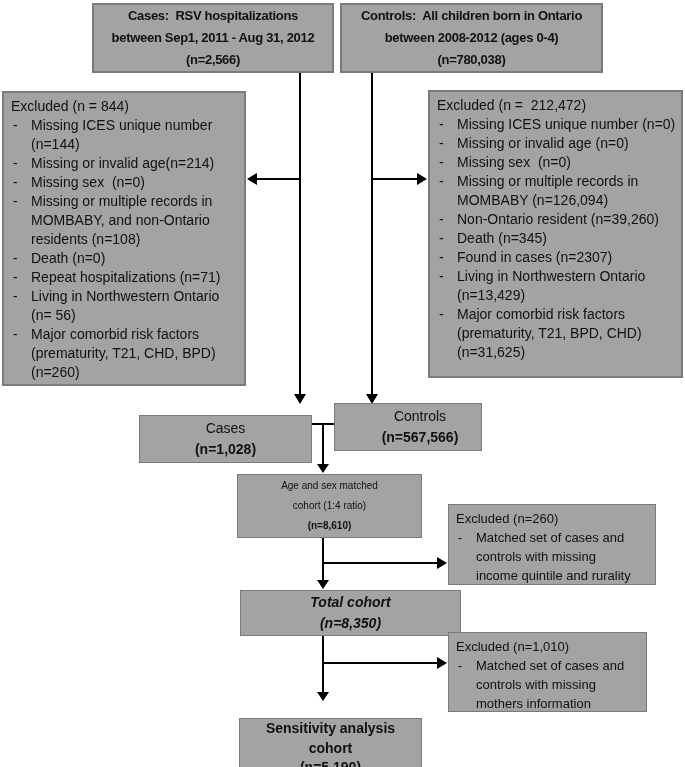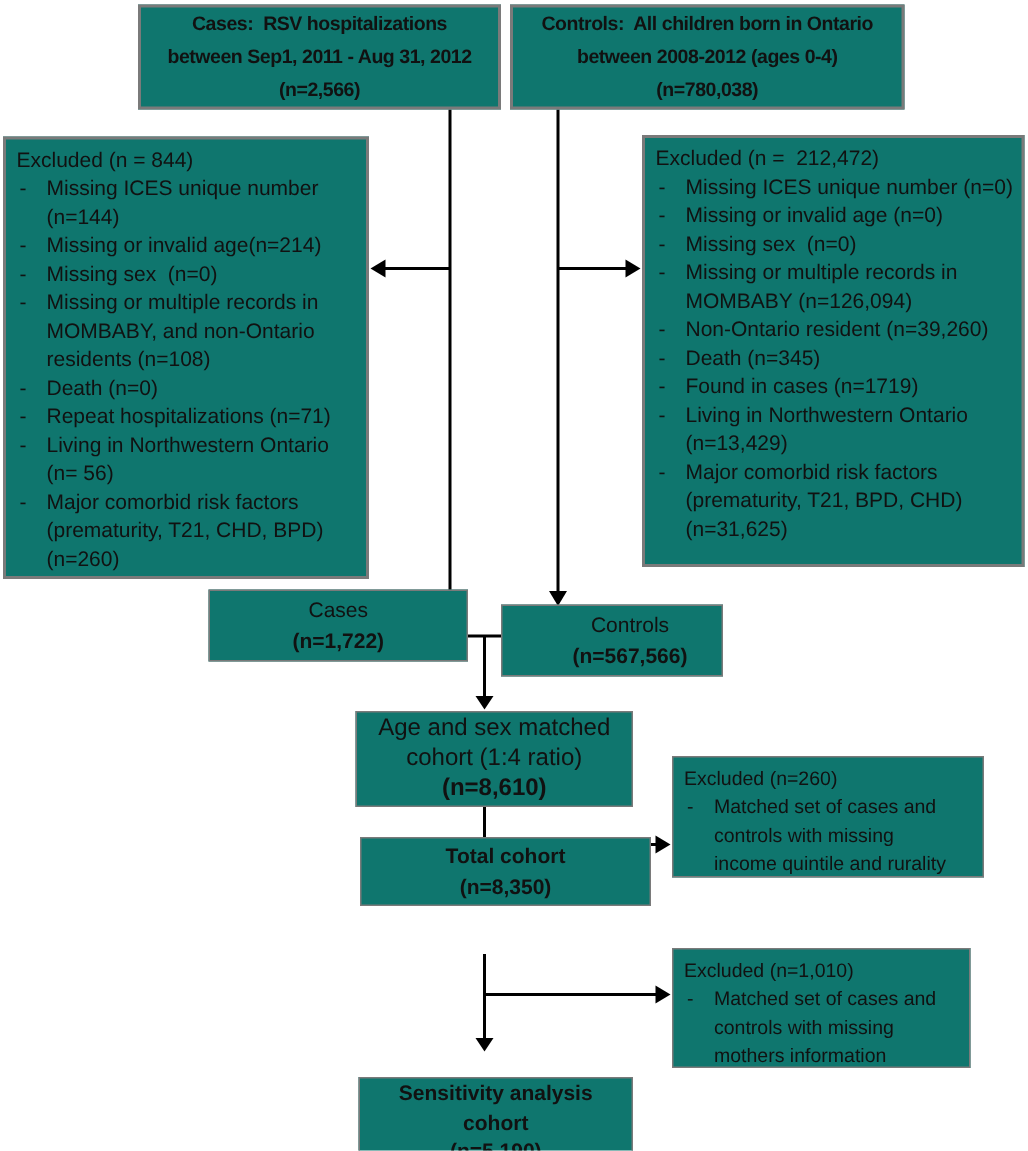--- a/index.html
+++ b/index.html
@@ -18,21 +18,21 @@
   .connectors {
     position: absolute;
     left: 0; top: 0;
     width: 685px; height: 767px;
   }
   .cline { stroke: var(--arrow, #000000); stroke-width: 2; }
   .ahead { fill: var(--arrow, #000000); }
 
   .box {
     position: absolute;
-    background: #0f766e;
+    background: #a3a3a3;
     border: 2px solid var(--box-border, #7a7a7a);
     box-sizing: border-box;
   }
   .thin { border-width: 1.5px; }
   .center {
     display: flex;
     flex-direction: column;
     align-items: center;
     justify-content: center;
     text-align: center;
@@ -57,21 +57,21 @@
   .dash { flex: 0 0 18px; padding-left: 3px; }
   .txt { white-space: pre; }
 
   .excl-small {
     font-size: 13px;
     line-height: 19px;
     padding: 4px 3px 4px 6px;
   }
 
   .mid  { font-size: 14px; line-height: 21px; }
-  .mid3 { font-size: 16px; line-height: 20px; }
+  .mid3 { font-size: 10px; line-height: 20px; }
   .mid3s{ font-size: 14px; line-height: 19.5px; }
 </style>
 </head>
 <body>
 
 <div class="canvas">
 
   <svg class="connectors" viewBox="0 0 685 767" xmlns="http://www.w3.org/2000/svg">
     <g>
       <line class="cline" x1="300" y1="73" x2="300" y2="395"></line>
@@ -189,39 +189,39 @@
         <div class="li">
           <span class="dash">-</span>
           <span class="txt">Non-Ontario resident (n=39,260)</span>
         </div>
         <div class="li">
           <span class="dash">-</span>
           <span class="txt">Death (n=345)</span>
         </div>
         <div class="li">
           <span class="dash">-</span>
-          <span class="txt">Found in cases (n=1719)</span>
+          <span class="txt">Found in cases (n=2307)</span>
         </div>
         <div class="li">
           <span class="dash">-</span>
           <span class="txt">Living in Northwestern Ontario
 (n=13,429)</span>
         </div>
         <div class="li">
           <span class="dash">-</span>
           <span class="txt">Major comorbid risk factors
 (prematurity, T21, BPD, CHD)
 (n=31,625)</span>
         </div>
       </div>
   </div>
 
-  <div class="box thin center mid" style="left:139px; top:393px; width:173px; height:48px;">
+  <div class="box thin center mid" style="left:139px; top:415px; width:173px; height:48px;">
     <div class="pre">Cases</div>
-    <div class="pre bold">(n=1,722)</div>
+    <div class="pre bold">(n=1,028)</div>
   </div>
 
   <div class="box thin center mid" style="left:334px; top:403px; width:148px; height:48px;padding-left:24px;">
     <div class="pre">Controls</div>
     <div class="pre bold">(n=567,566)</div>
   </div>
 
   <div class="box thin center mid3" style="left:237px; top:474px; width:185px; height:64px;">
     <div class="pre">Age and sex matched
 cohort (1:4 ratio)</div>
@@ -233,21 +233,21 @@
     <div>
         <div class="li">
           <span class="dash">-</span>
           <span class="txt">Matched set of cases and
 controls with missing
 income quintile and rurality</span>
         </div>
       </div>
   </div>
 
-  <div class="box thin center mid" style="left:240px; top:558px; width:194px; height:46px;">
+  <div class="box thin center mid" style="left:240px; top:590px; width:221px; height:46px;font-style:italic;">
     <div class="pre bold">Total cohort</div>
     <div class="pre bold">(n=8,350)</div>
   </div>
 
   <div class="box thin excl excl-small" style="left:448px; top:632px; width:199px; height:80px;">
     <div class="excl-header">Excluded (n=1,010)</div>
     <div>
         <div class="li">
           <span class="dash">-</span>
           <span class="txt">Matched set of cases and

